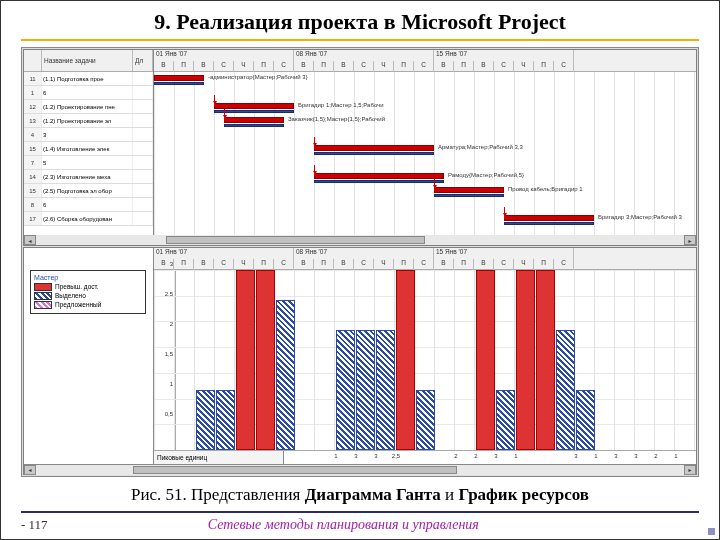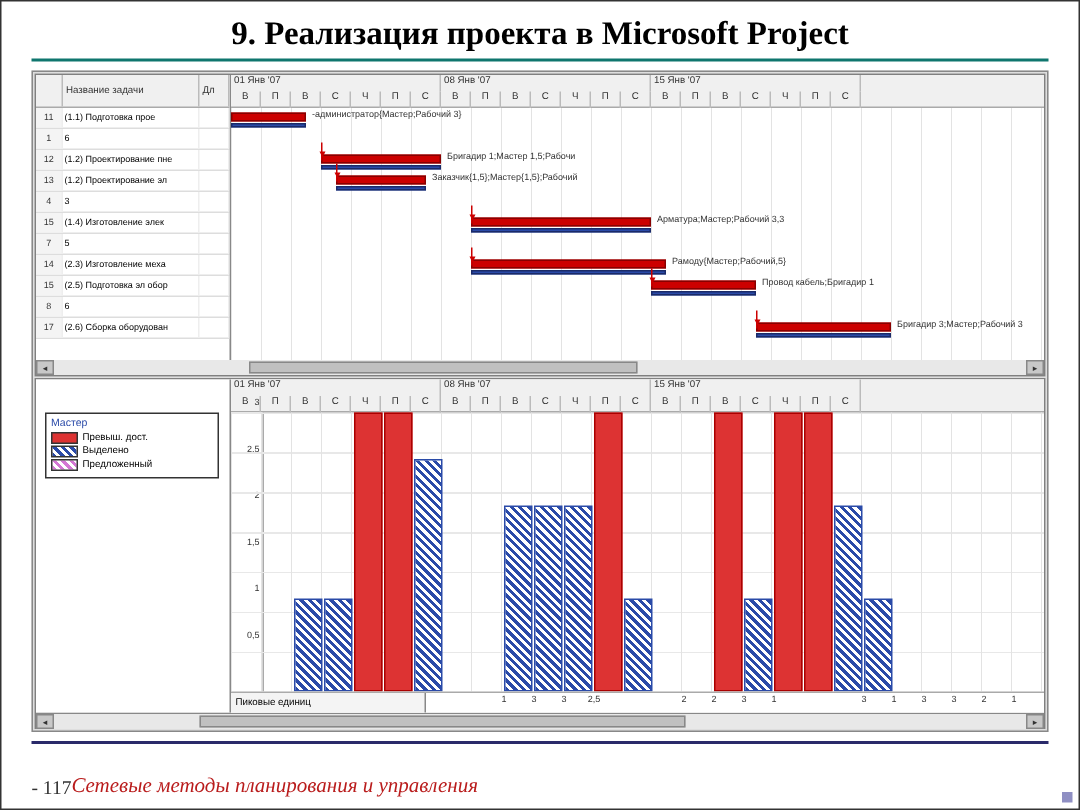--- a/index.html
+++ b/index.html
@@ -14,21 +14,21 @@
   .slide {
     width: 100%; height: 100%;
     padding: 8px 20px 6px 20px;
     display: flex; flex-direction: column;
   }
   .title {
     font-size: 22px;
     font-weight: bold;
     text-align: center;
     padding-bottom: 4px;
-    border-bottom: 2px solid #0f766e;
+    border-bottom: 2px solid #eab308;
     margin-bottom: 6px;
   }
   .project-area {
     flex: 1;
     background: #dedede;
     display: flex; flex-direction: column;
     border: 1px solid #888;
     font-family: Arial, sans-serif;
     font-size: 7px;
     overflow: hidden;
@@ -152,24 +152,24 @@
   .res-val {
     position:absolute; font-size:6px; color:#333; top:2px;
     transform:translateX(-50%);
   }
   .caption {
     font-size: 17px; text-align:center; margin-top:8px;
   }
   .footer-row {
     border-top: 2px solid #2a2a6a;
     display:flex; justify-content:space-between; align-items:flex-start;
-    padding-top:21px; margin-top:6px;
+    padding-top:4px; margin-top:6px;
   }
   .page-num { font-size:13px; color:#333; }
-  .footer-center { font-size:14px; font-style:italic; color:#b91c1c; flex:1; text-align:left; }
+  .footer-center { font-size:14px; font-style:italic; color:#a21caf; flex:1; text-align:center; }
   .footer-right { font-size:15px; font-style:italic; color:#000; text-align:right; position:absolute; right:20px; bottom:28px;}
   .slide-corner {
     position:absolute; right:4px; bottom:4px; width:7px; height:7px;
     background:#8f8fc3;
   }
   .scrollbar-h {
     height:10px; background:#d8d8d8; border-top:1px solid #888;
     display:flex; align-items:center;
   }
   .sb-btn { width:12px; height:10px; background:#c8c8c8; border:1px solid #888;
@@ -431,19 +431,22 @@
         <div class="sb-btn">◂</div>
         <div class="sb-track">
             <div class="sb-thumb" style="left:15%;width:50%"></div>
           </div>
         <div class="sb-btn">▸</div>
       </div>
     </div>
 
   </div>
 
+  <div class="caption">
+    <span>Рис. 51. Представления </span><b>Диаграмма Ганта</b><span> и </span><b>График ресурсов</b>
+  </div>
   <div class="footer-row">
     <div class="page-num">- 117</div>
     <div class="footer-center">Сетевые методы планирования и управления</div>
     <div style="width:60px"></div>
   </div>
 </div>
 <div class="slide-corner"></div>
 
 </body></html>

